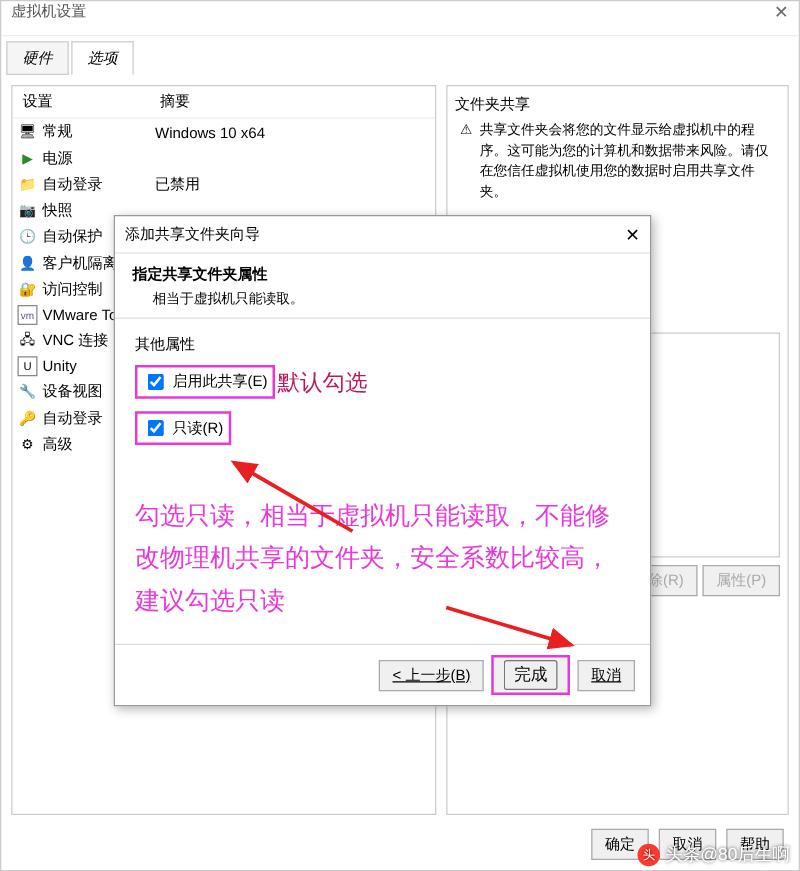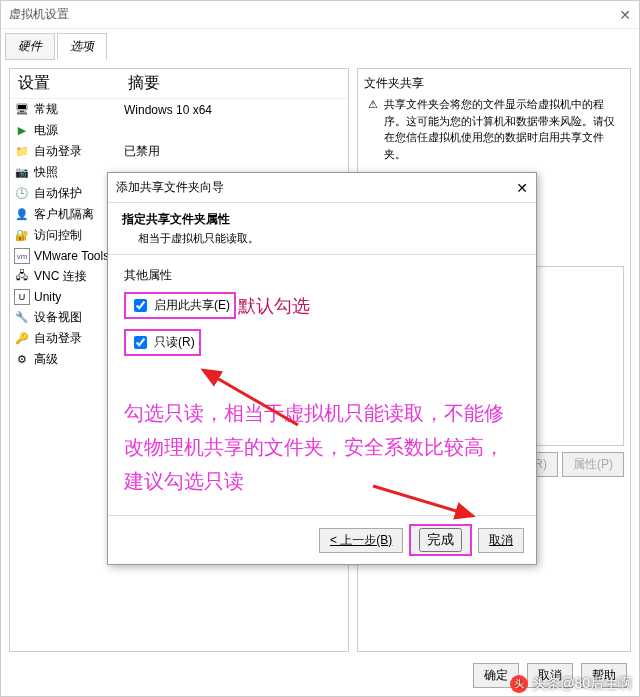--- a/index.html
+++ b/index.html
@@ -1,31 +1,31 @@
 <!DOCTYPE html>
 <html><head>
   <meta charset="utf-8">
   <style>
     * { box-sizing: border-box; font-family: "Microsoft YaHei", "SimSun", sans-serif; }
     body { margin: 0; background: #f0f0f0; width: 640px; height: 697px; position: relative; overflow: hidden; }
     
     .main-window { background: #fff; width: 640px; height: 697px; border: 1px solid #ccc; position: relative; }
-    .titlebar { height: 28px; display: flex; align-items: center; padding: 0 8px; font-size: 12px; color: #555; border-bottom: 1px solid #eee; }
+    .titlebar { height: 28px; display: flex; padding: 0 8px; font-size: 12px; color: #555; border-bottom: 1px solid #eee; }
     .titlebar .close { margin-left: auto; font-size: 14px; color: #666; cursor: pointer; }
     
     .tabs { display: flex; padding: 4px 4px 0; font-size: 12px; font-style: italic; }
     .tab { padding: 4px 12px; border: 1px solid #ccc; background: #fff; margin-right: 2px; cursor: pointer; }
     .tab.inactive { background: #f5f5f5; border-bottom: 1px solid #ccc; }
     .tab.active { border-bottom: 1px solid #fff; position: relative; z-index: 2; }
     
     .content { display: flex; padding: 8px; gap: 8px; height: 600px; }
     .left-panel { width: 340px; border: 1px solid #ccc; background: #fff; position: relative; }
     .right-panel { flex: 1; border: 1px solid #ccc; background: #fff; padding: 6px; font-size: 12px; }
     
-    .list-header { display: flex; border-bottom: 1px solid #eee; font-size: 16px; }
+    .list-header { display: flex; border-bottom: 1px solid #eee; font-size: 12px; }
     .list-header div { padding: 4px 8px; }
     .col-setting { width: 110px; }
     .col-summary { flex: 1; }
     
     .list-item { display: flex; align-items: center; font-size: 12px; padding: 2px 4px; }
     .list-item .icon { width: 16px; height: 16px; margin-right: 4px; display: inline-flex; align-items: center; justify-content: center; font-size: 11px; }
     .list-item .label { width: 90px; }
     .list-item .summary { flex: 1; }
     
     .section-title { font-size: 12px; margin-bottom: 4px; }
@@ -39,21 +39,21 @@
     .folders-label { margin-top: 14px; font-size: 12px; }
     .folders-box { border: 1px solid #ccc; height: 180px; margin-top: 4px; background: #fff; }
     
     .btn-row { display: flex; gap: 4px; justify-content: flex-end; margin-top: 6px; }
     .btn { font-size: 12px; padding: 3px 10px; border: 1px solid #aaa; background: #f0f0f0; cursor: pointer; }
     .btn:disabled { color: #aaa; }
     
     .bottom-buttons { position: absolute; bottom: 8px; right: 12px; display: flex; gap: 8px; }
     
     
-    .wizard { position: absolute; left: 107px; top: 172px; width: 430px; background: #fff; border: 1px solid #999; box-shadow: 2px 2px 8px rgba(0,0,0,0.3); z-index: 10; }
+    .wizard { position: absolute; left: 91px; top: 172px; width: 430px; background: #fff; border: 1px solid #999; box-shadow: 2px 2px 8px rgba(0,0,0,0.3); z-index: 10; }
     .wizard-title { display: flex; align-items: center; padding: 6px 8px; font-size: 12px; border-bottom: 1px solid #ddd; }
     .wizard-title .close { margin-left: auto; cursor: pointer; font-size: 14px; }
     .wizard-header { padding: 8px 14px; border-bottom: 1px solid #ddd; background: #fff; }
     .wizard-header .h1 { font-size: 12px; font-weight: bold; }
     .wizard-header .h2 { font-size: 11px; margin-left: 16px; margin-top: 3px; }
     .wizard-body { padding: 12px 16px; min-height: 260px; position: relative; }
     .group-label { font-size: 12px; margin-bottom: 8px; }
     .checkbox-row { display: inline-flex; align-items: center; gap: 4px; font-size: 12px; padding: 2px 4px; }
     .annot-box { border: 2px solid #e838d9; display: inline-block; }
     .annot-text { color: #be185d; font-size: 18px; }

